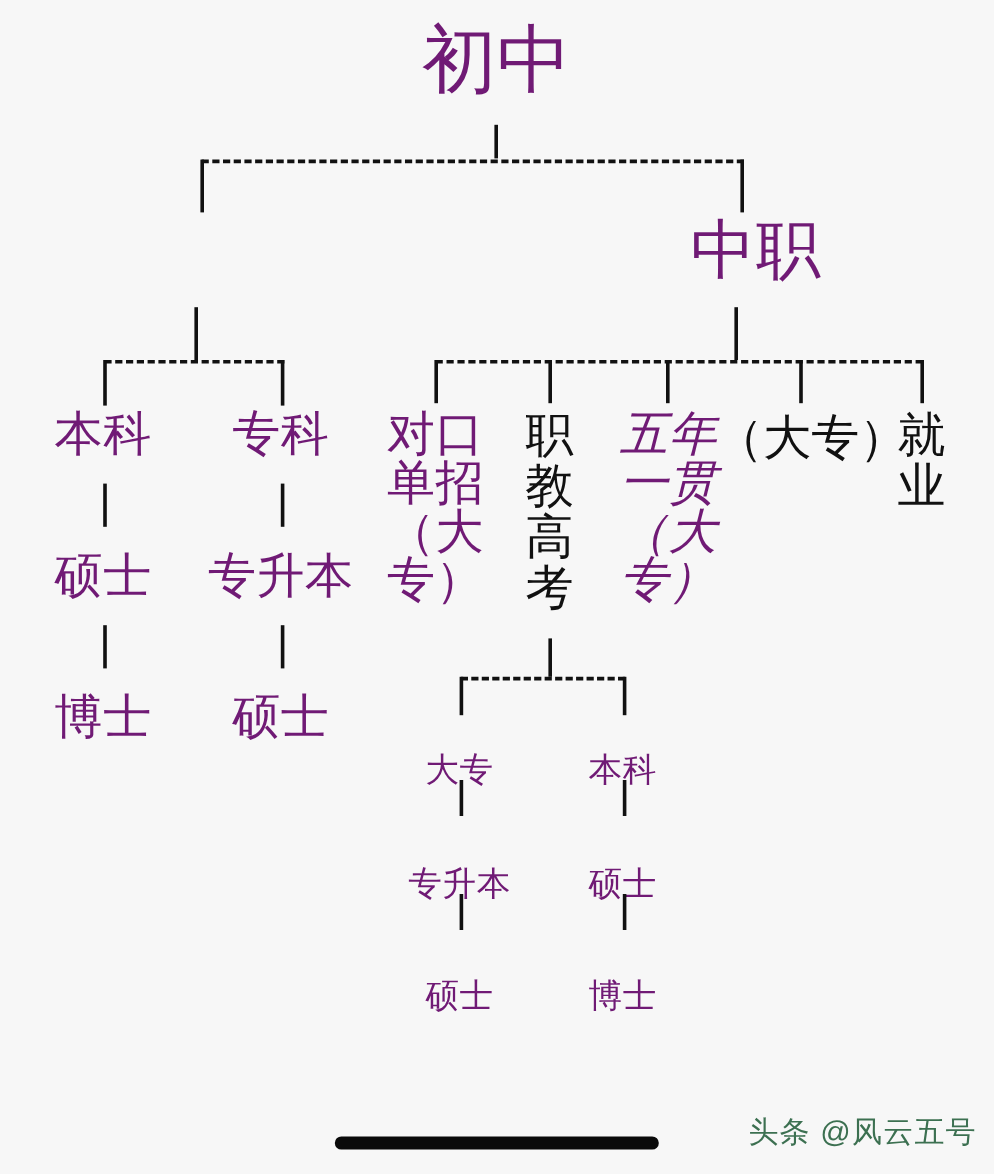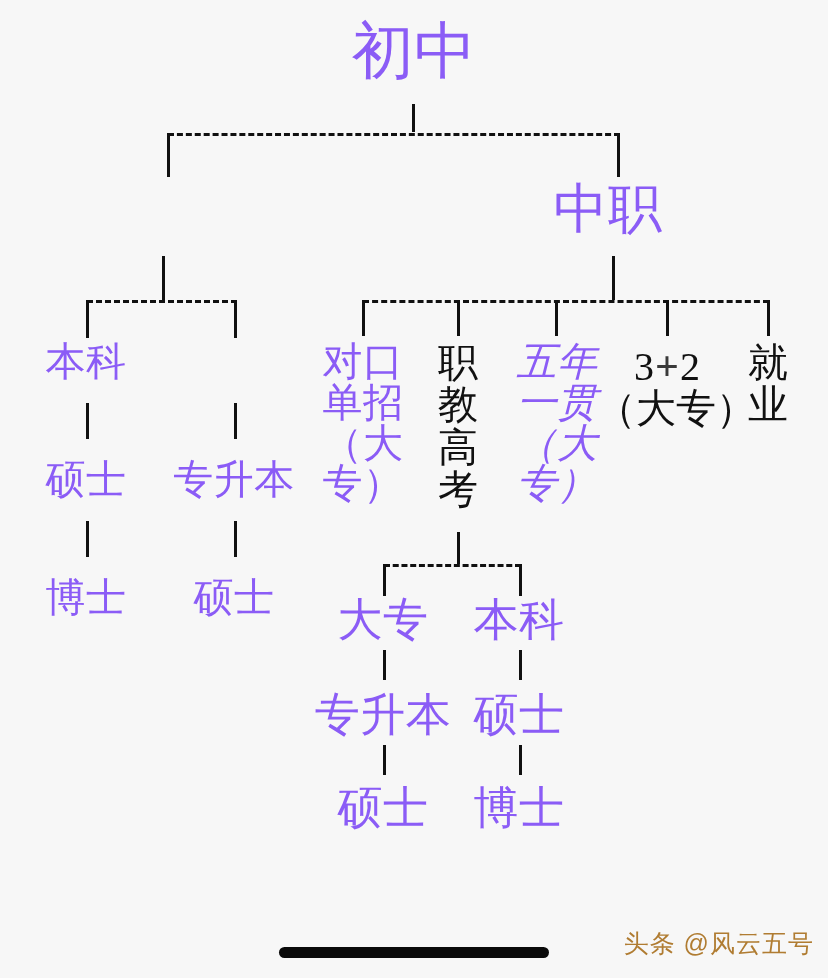--- a/index.html
+++ b/index.html
@@ -20,31 +20,31 @@
     position: absolute;
     left: 0; top: 0;
     width: 828px;
     height: 978px;
   }
 
   .node {
     position: absolute;
     text-align: center;
     line-height: 1.02;
-    color: #8b5cf6;
+    color: #701a75;
     white-space: pre-line;
     letter-spacing: 0.5px;
     font-weight: 400;
   }
 
   
   .lvl-root  { font-size: 62px; }
   .lvl-two   { font-size: 54px; }
   .lvl-three { font-size: 40px; }
-  .lvl-sub   { font-size: 45px; }
+  .lvl-sub   { font-size: 28px; margin-top: 31px; }
 
   
   .vline {
     position: absolute;
     width: 3px;
     background: #111111;
   }
   .hline-dashed {
     position: absolute;
     height: 0;
@@ -76,21 +76,21 @@
     font-size: 42px;
     padding: 0 1px;
   }
 
   
   #watermark {
     position: absolute;
     right: 14px;
     bottom: 18px;
     font-size: 25px;
-    color: #a16207;
+    color: #14532d;
     opacity: 0.82;
     font-family: "Liberation Sans", sans-serif;
     letter-spacing: 1px;
     white-space: nowrap;
   }
 
   
   #home-indicator {
     position: absolute;
     left: 50%;
@@ -109,33 +109,34 @@
 
   <div class="node lvl-root" style="left:0; top:20px; width:828px;">初中</div>
 
   <div class="vline" style="left:412px; top:104px; height:28px;"></div>
 
   <div class="hline-dashed" style="left:168px; top:133px; width:452px;"></div>
 
   <div class="vline" style="left:167px; top:133px; height:44px;"></div>
   <div class="vline" style="left:617px; top:133px; height:44px;"></div>
 
-  <div class="node lvl-two" style="left:497px; top:182px; width:222px;">中职</div>
+  <div class="node lvl-two" style="left:519px; top:182px; width:222px;">中职</div>
 
   <div class="vline" style="left:162px; top:256px; height:44px;"></div>
   <div class="hline-dashed" style="left:87px; top:300px; width:150px;"></div>
   <div class="vline" style="left:86px; top:300px; height:38px;"></div>
   <div class="vline" style="left:234px; top:300px; height:38px;"></div>
 
   <div class="node lvl-three" style="left:16px; top:342px; width:140px;">本科</div>
   <div class="vline" style="left:86px; top:403px; height:36px;"></div>
   <div class="node lvl-three" style="left:16px; top:460px; width:140px;">硕士</div>
   <div class="vline" style="left:86px; top:521px; height:36px;"></div>
   <div class="node lvl-three" style="left:16px; top:578px; width:140px;">博士</div>
 
+  <div class="node lvl-three" style="left:164px; top:342px; width:140px;">专科</div>
   <div class="vline" style="left:234px; top:403px; height:36px;"></div>
   <div class="node lvl-three" style="left:149px; top:460px; width:170px;">专升本</div>
   <div class="vline" style="left:234px; top:521px; height:36px;"></div>
   <div class="node lvl-three" style="left:149px; top:578px; width:170px;">硕士</div>
 
   <div class="vline" style="left:612px; top:256px; height:44px;"></div>
   <div class="hline-dashed" style="left:363px; top:300px; width:406px;"></div>
   <div class="vline" style="left:362px; top:300px; height:36px;"></div>
   <div class="vline" style="left:457px; top:300px; height:36px;"></div>
   <div class="vline" style="left:555px; top:300px; height:36px;"></div>
@@ -149,21 +150,20 @@
   <div class="vert-col" style="left:428px; top:342px; width:60px;">职
 教
 高
 考</div>
 
   <div class="node lvl-three" style="left:492px; top:342px; width:130px;font-style:italic;">五年
 一贯
 （大专）</div>
 
   <div class="plusnode" style="left:596px; top:344px; width:142px;">
-    <div><span>3</span><span class="heavy-plus">+</span><span>2</span></div>
     <div>（大专）</div>
   </div>
 
   <div class="vert-col" style="left:738px; top:342px; width:60px;">就
 业</div>
 
   <div class="vline" style="left:457px; top:532px; height:32px;"></div>
   <div class="hline-dashed" style="left:384px; top:564px; width:137px;"></div>
   <div class="vline" style="left:383px; top:564px; height:32px;"></div>
   <div class="vline" style="left:519px; top:564px; height:32px;"></div>

